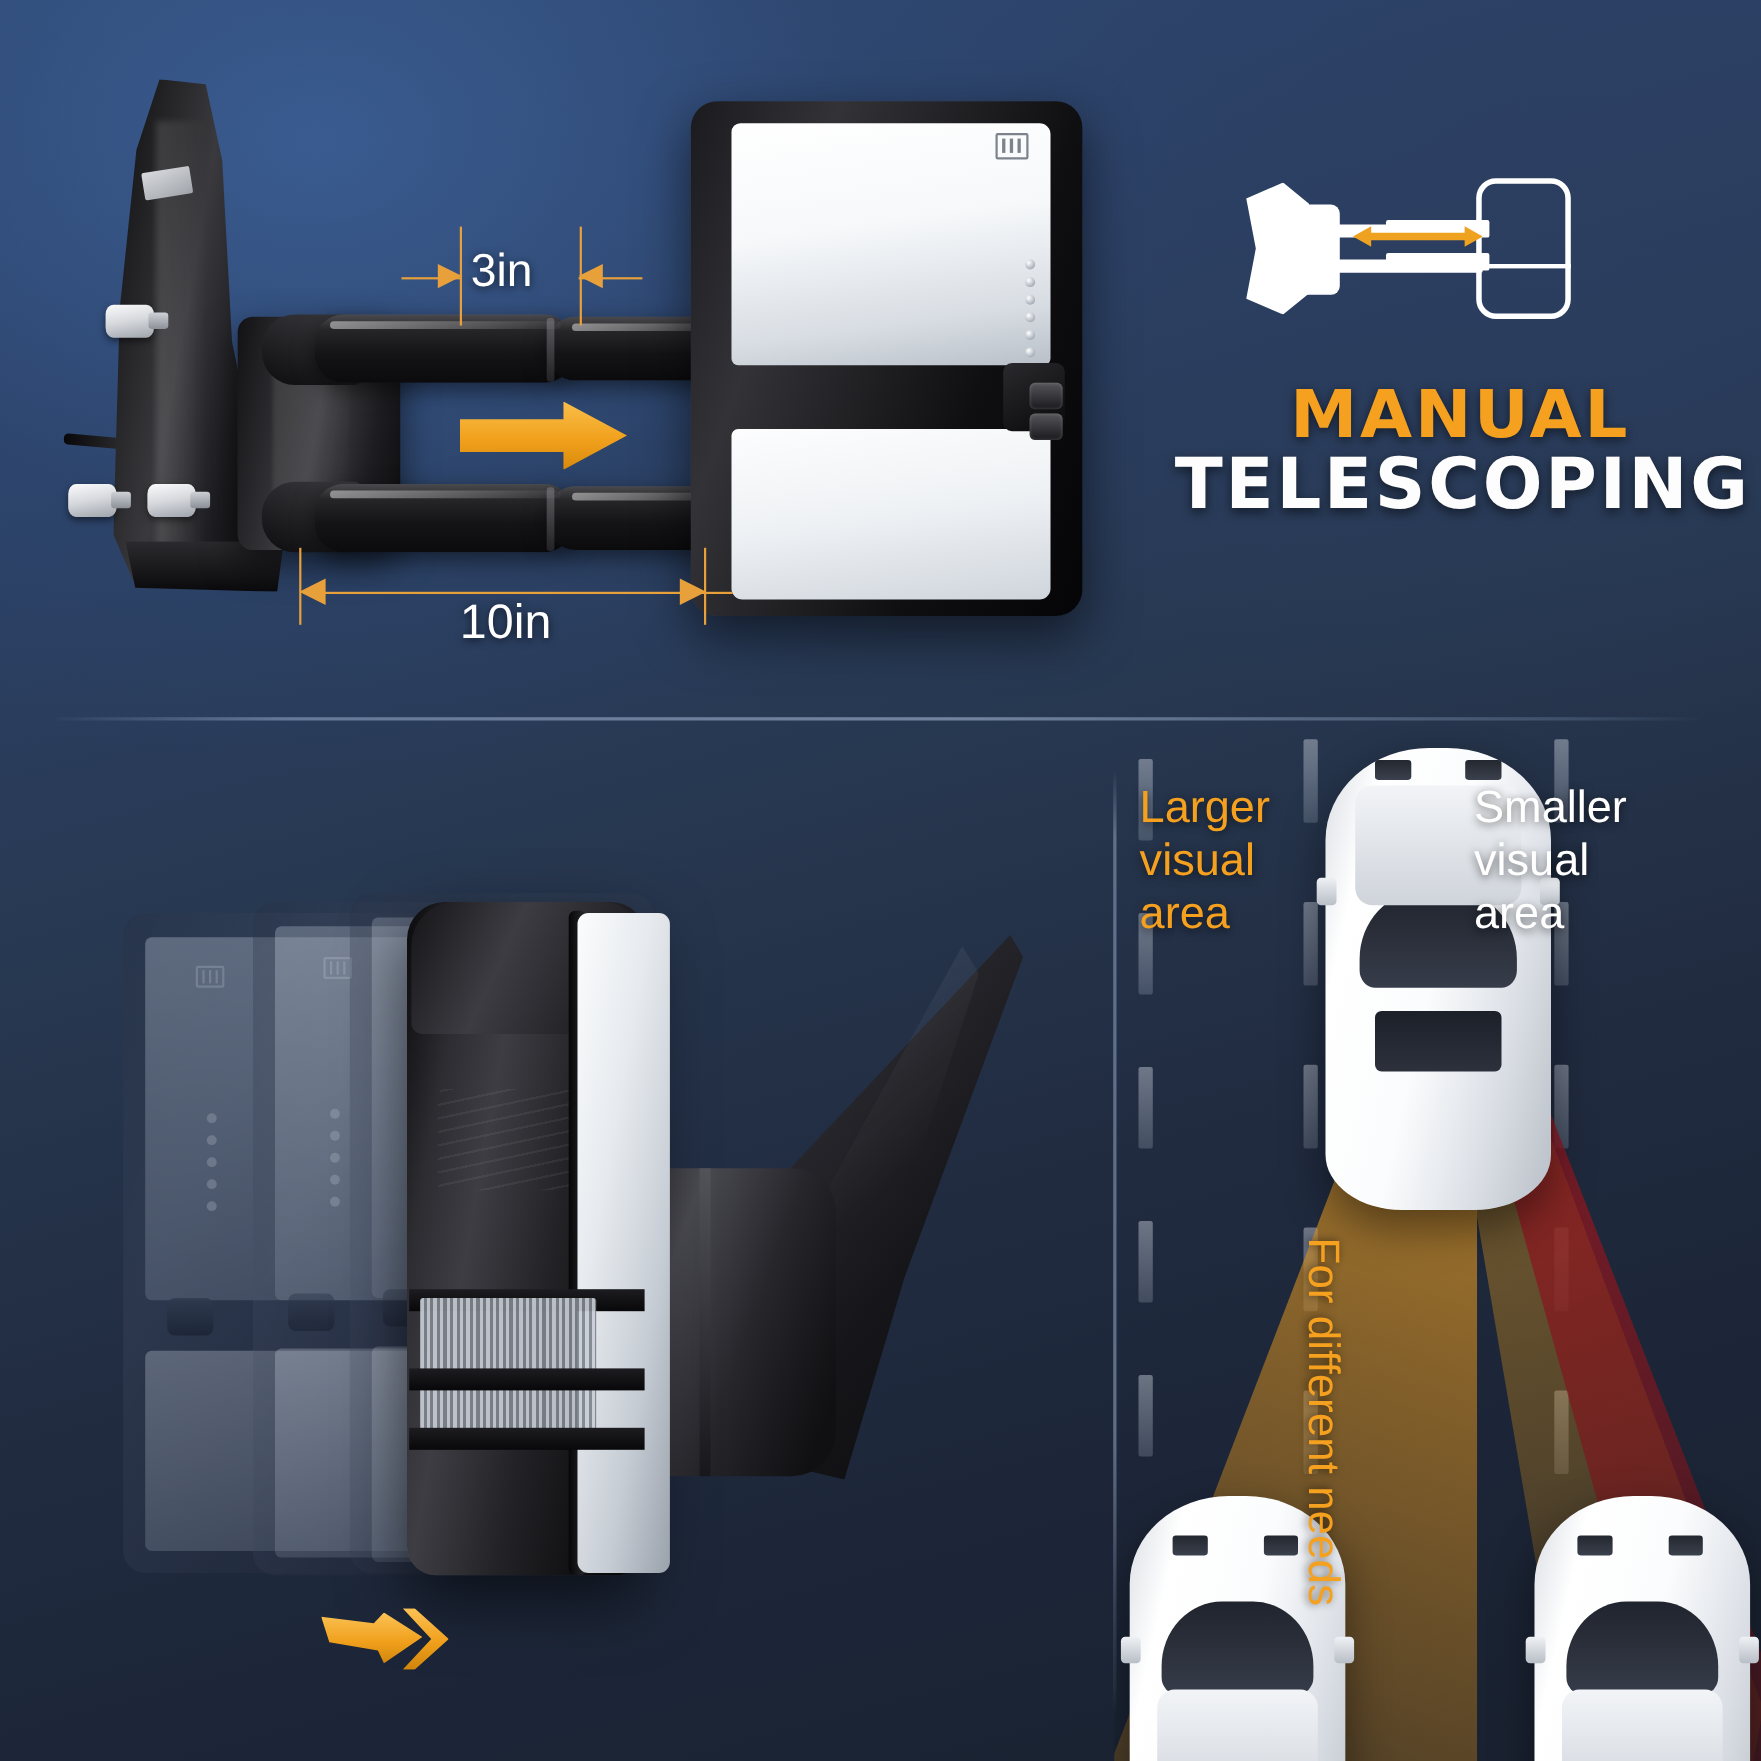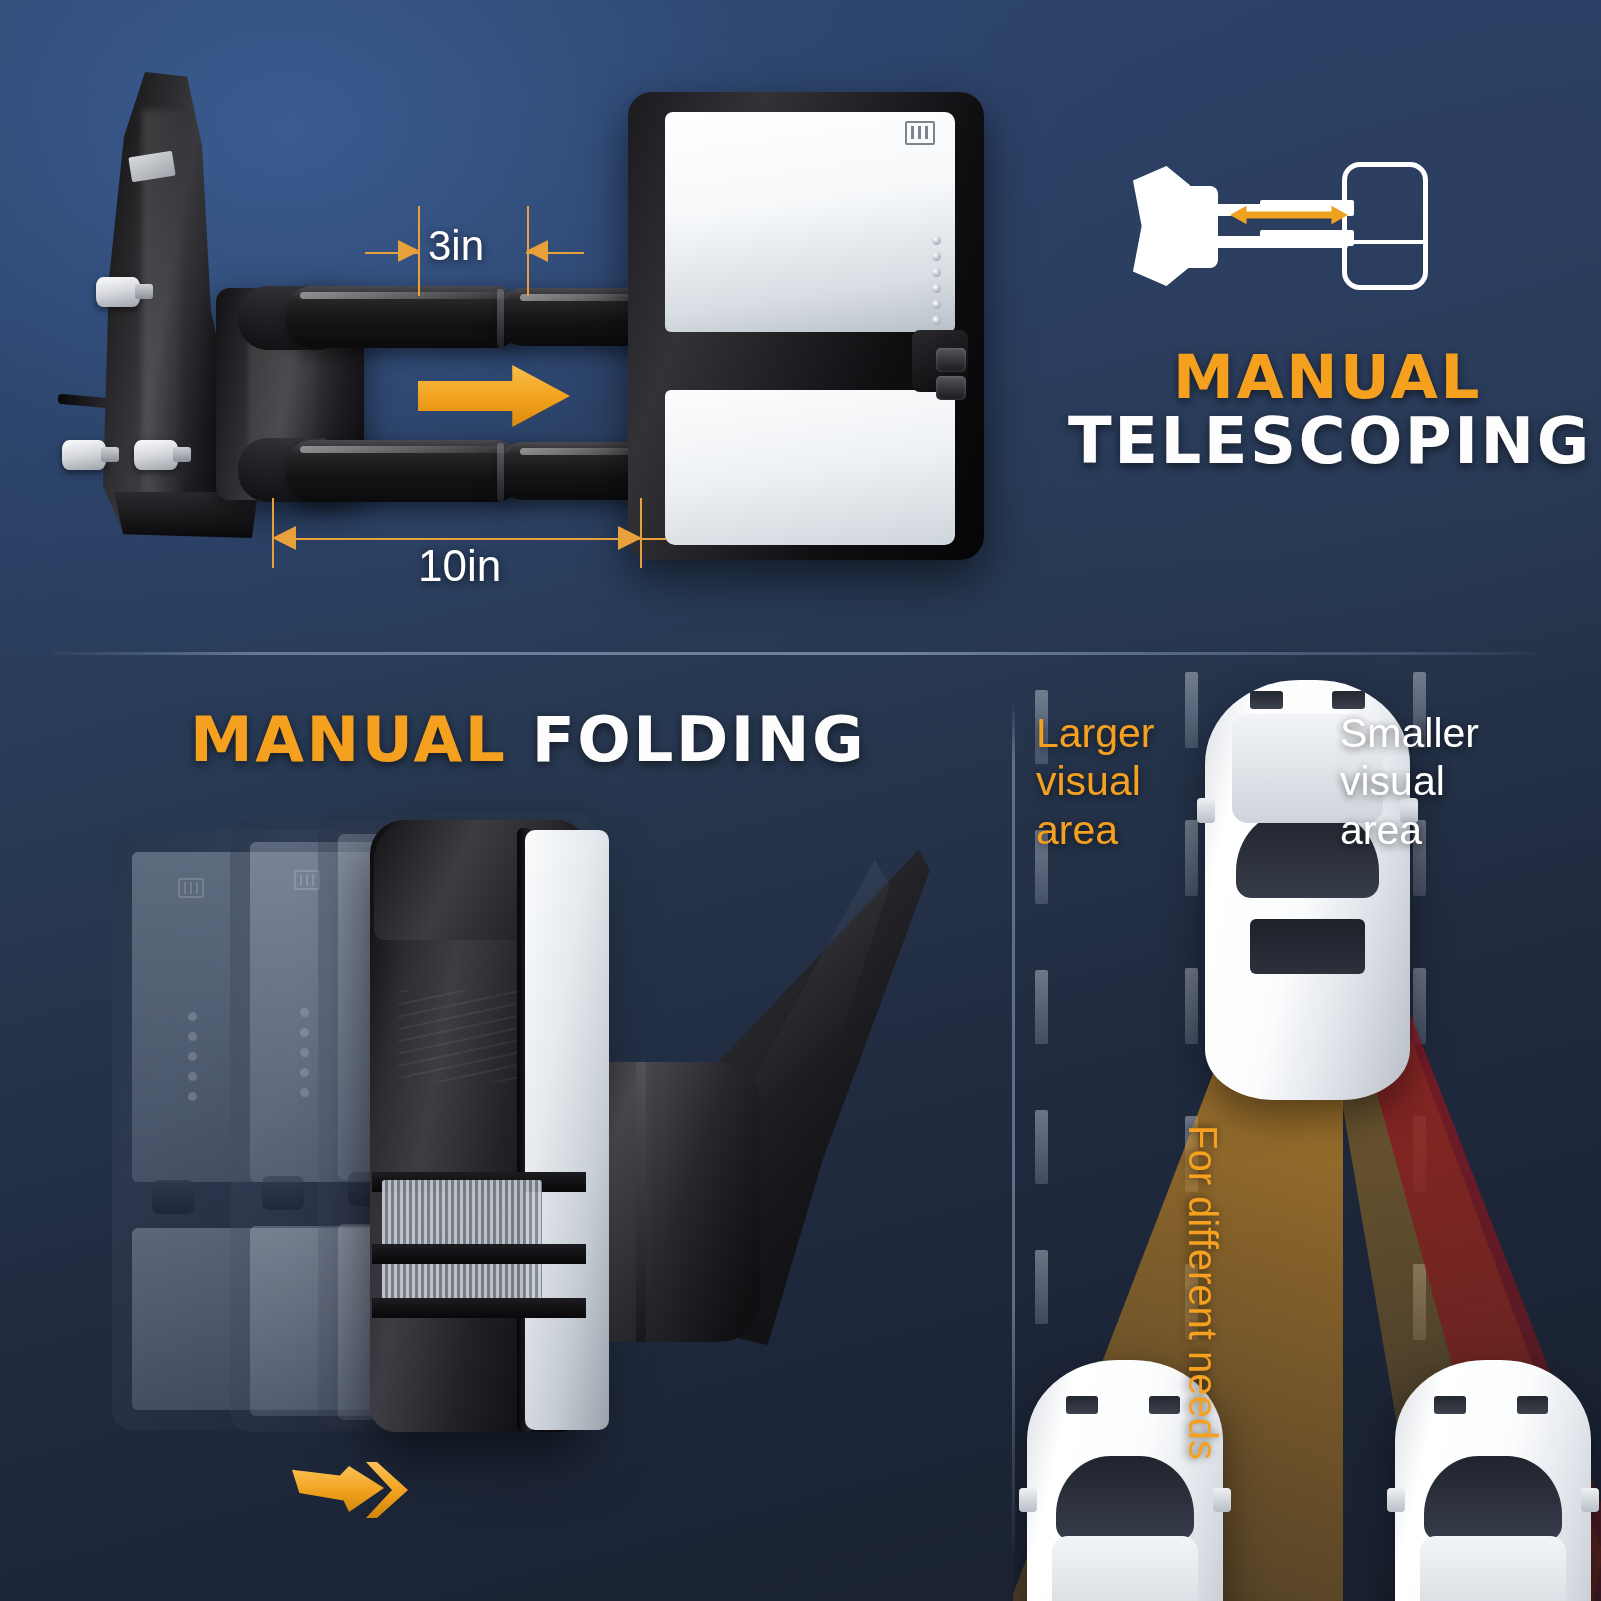--- a/index.html
+++ b/index.html
@@ -504,21 +504,20 @@
     <div class="ti-mirror-split"></div>
     <div class="ti-arrow"></div>
   </div>
 
   <div class="hl" id="tele-manual">MANUAL</div>
   <div class="hl" id="tele-telescoping">TELESCOPING</div>
 
   <div class="hdiv"></div>
   <div class="vdiv"></div>
 
-  <div class="hl" id="fold-title"><span class="o">MANUAL</span><span class="w">&nbsp;</span><span class="w">FOLDING</span></div>
 
   <div id="fold-area">
 
     <div style="opacity:.52">
       <div class="gm-frame" style="left:112px; top:170px; width:300px; height:600px;"></div>
       <div class="gm-glass-top" style="left:132px; top:192px; width:262px; height:330px;"></div>
       <div class="gm-glass-bot" style="left:132px; top:568px; width:262px; height:182px;"></div>
       <div class="gm-defrost" style="left:178px; top:218px;">
           <i style="left:4px"></i>
           <i style="left:10px"></i>

